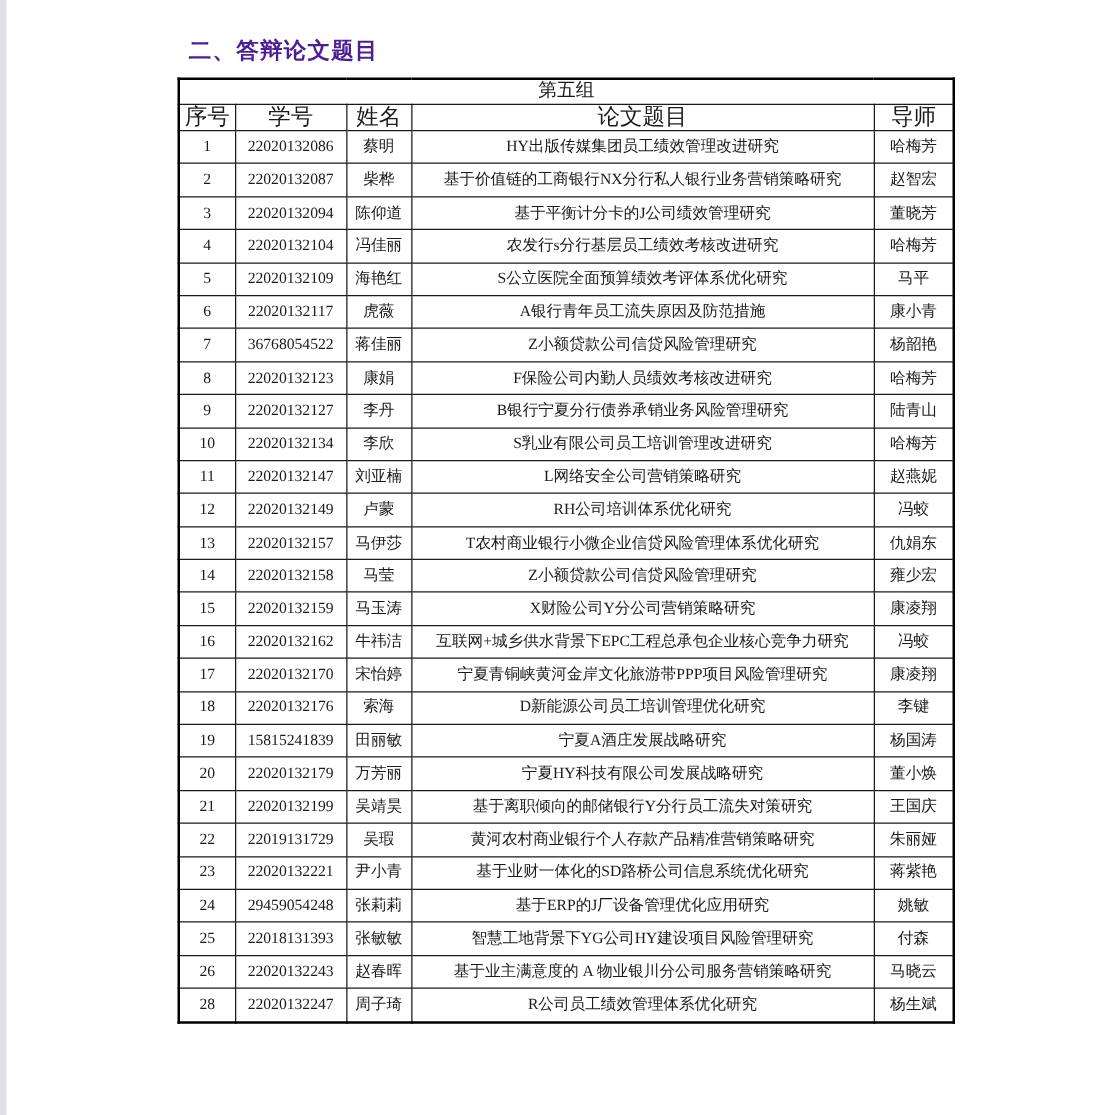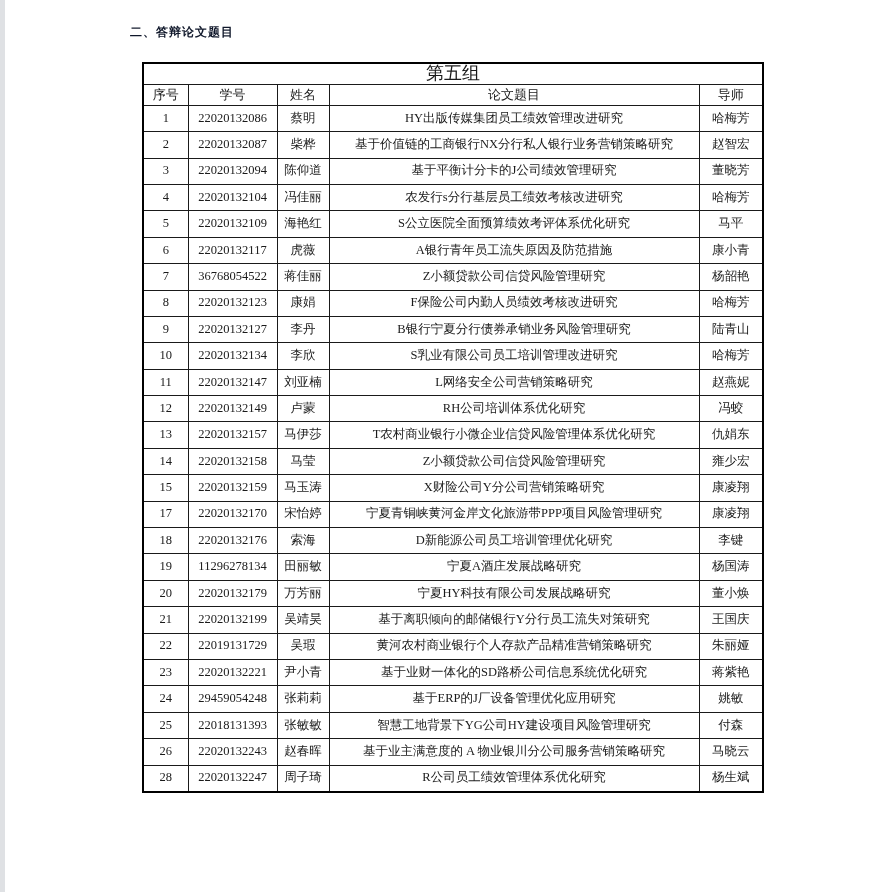--- a/index.html
+++ b/index.html
@@ -15,27 +15,27 @@
   .page-edge {
     position: absolute;
     left: 0;
     top: 0;
     width: 5px;
     height: 892px;
     background: #dfe1e4;
   }
   .doc-title {
     position: absolute;
-    left: 130px;
+    left: 151px;
     top: 16px;
     font-family: "Liberation Sans", sans-serif;
     font-weight: bold;
-    font-size: 12px;
+    font-size: 18px;
     letter-spacing: 1px;
-    color: #0f172a;
+    color: #4c1d95;
     white-space: nowrap;
   }
   table.thesis-table {
     position: absolute;
     left: 142px;
     top: 62px;
     width: 620px;
     border-collapse: collapse;
     table-layout: fixed;
     font-size: 12.5px;
@@ -48,25 +48,25 @@
     text-align: center;
     font-weight: normal;
     overflow: hidden;
     white-space: nowrap;
   }
   table.thesis-table {
     border: 2px solid #000000;
   }
   tr.group-row th {
     height: 19px;
-    font-size: 18px;
+    font-size: 15px;
   }
   tr.header-row th {
     height: 20px;
-    font-size: 13px;
+    font-size: 18px;
   }
   tbody td {
     height: 25.4px;
   }
   td.col-title {
     text-align: left;
     padding-left: 3px;
   }
 </style>
 </head>
@@ -196,36 +196,43 @@
         <td class="col-advisor">雍少宏</td>
       </tr>
       <tr>
         <td class="col-no">15</td>
         <td class="col-id">22020132159</td>
         <td class="col-name">马玉涛</td>
         <td class="col-title">X财险公司Y分公司营销策略研究</td>
         <td class="col-advisor">康凌翔</td>
       </tr>
       <tr>
+        <td class="col-no">16</td>
+        <td class="col-id">22020132162</td>
+        <td class="col-name">牛祎洁</td>
+        <td class="col-title">互联网+城乡供水背景下EPC工程总承包企业核心竞争力研究</td>
+        <td class="col-advisor">冯蛟</td>
+      </tr>
+      <tr>
         <td class="col-no">17</td>
         <td class="col-id">22020132170</td>
         <td class="col-name">宋怡婷</td>
         <td class="col-title">宁夏青铜峡黄河金岸文化旅游带PPP项目风险管理研究</td>
         <td class="col-advisor">康凌翔</td>
       </tr>
       <tr>
         <td class="col-no">18</td>
         <td class="col-id">22020132176</td>
         <td class="col-name">索海</td>
         <td class="col-title">D新能源公司员工培训管理优化研究</td>
         <td class="col-advisor">李键</td>
       </tr>
       <tr>
         <td class="col-no">19</td>
-        <td class="col-id">11296278134</td>
+        <td class="col-id">15815241839</td>
         <td class="col-name">田丽敏</td>
         <td class="col-title">宁夏A酒庄发展战略研究</td>
         <td class="col-advisor">杨国涛</td>
       </tr>
       <tr>
         <td class="col-no">20</td>
         <td class="col-id">22020132179</td>
         <td class="col-name">万芳丽</td>
         <td class="col-title">宁夏HY科技有限公司发展战略研究</td>
         <td class="col-advisor">董小焕</td>

